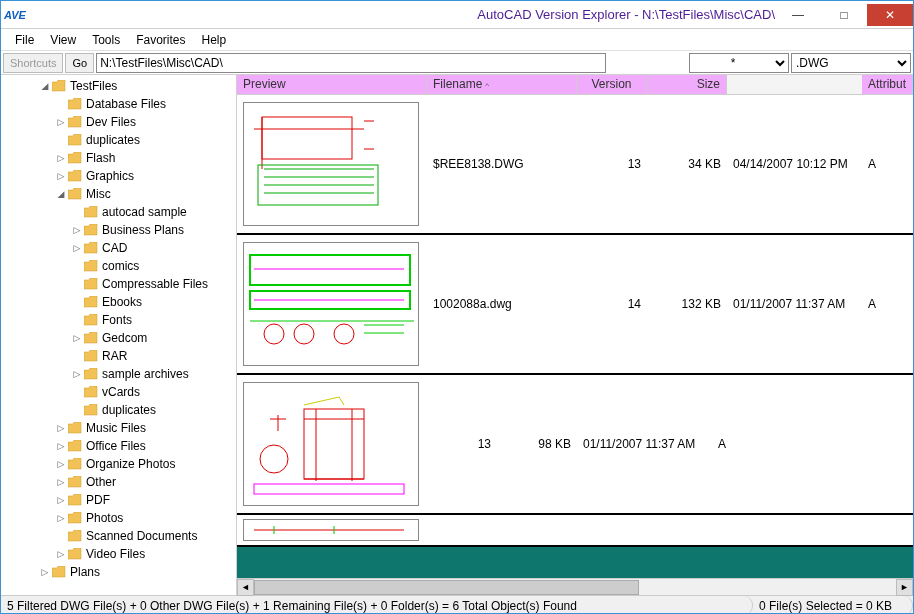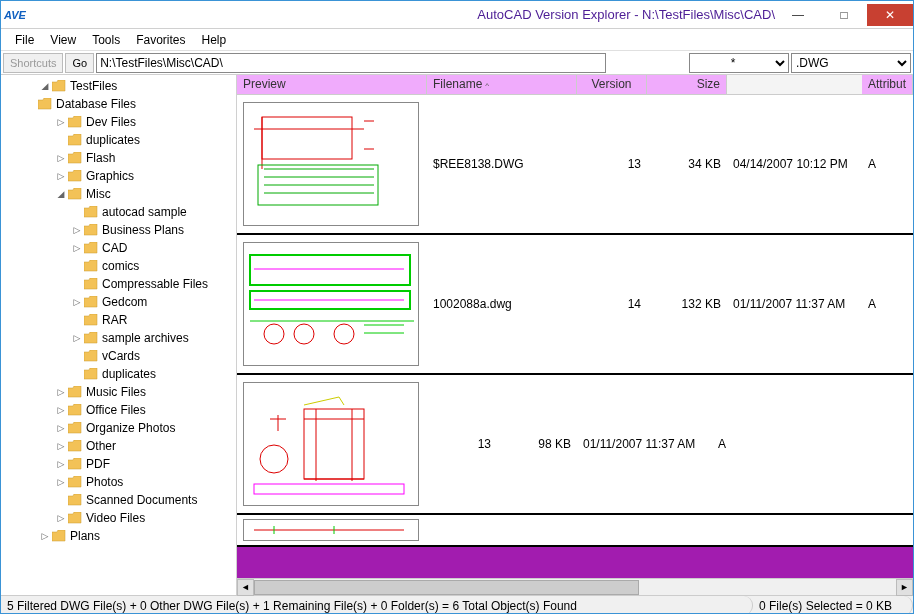--- a/index.html
+++ b/index.html
@@ -27,21 +27,21 @@
 .tree-node .label { font-size: 12px; }
 .listview { flex: 1; display: flex; flex-direction: column; background: #000; position: relative; }
 .list-header { height: 20px; background: #f4f4f4; display: flex; border-bottom: 1px solid #ccc; }
 .list-header .col { border-right: 1px solid #ccc; padding: 2px 6px; font-size: 12px; color: #333; background: #f0abfc; }
 .col-preview { width: 190px; }
 .col-filename { width: 150px; }
 .col-version { width: 70px; text-align: center; }
 .col-size { width: 80px; text-align: right; }
 .col-modified { width: 135px; margin-top: 29px; }
 .col-attr { flex: 1; }
-.list-body { flex: 1; overflow: auto; background: #a21caf; }
+.list-body { flex: 1; overflow: auto; background: #0f766e; }
 .list-row { display: flex; background: #fff; border-bottom: 2px solid #000; min-height: 140px; align-items: center; }
 .list-row .cell { padding: 4px 6px; font-size: 12px; }
 .cell-preview { width: 190px; padding: 6px; }
 .cell-preview .thumb { width: 176px; height: 124px; border: 1px solid #888; background: #fff; display: flex; align-items: center; justify-content: center; overflow: hidden; }
 .cell-filename { width: 150px; }
 .cell-version { width: 70px; text-align: right; }
 .cell-size { width: 80px; text-align: right; }
 .cell-modified { width: 135px; }
 .cell-attr { flex: 1; }
 .hscroll { height: 17px; background: #f0f0f0; display: flex; align-items: center; border-top: 1px solid #ccc; }
@@ -95,21 +95,21 @@
   <div class="tree" id="tree">
       <div class="tree-node" style="padding-left:38px">
         <span class="expander">◢</span>
         <span class="folder-ico">
           <svg class="folder" viewBox="0 0 14 12">
             <path d="M0 2 L5 2 L6 0 L13 0 L13 11 L0 11 Z" fill="#f3c257" stroke="#c89a2e" stroke-width="0.5"></path>
           </svg>
         </span>
         <span class="label">TestFiles</span>
       </div>
-      <div class="tree-node" style="padding-left:24px">
+      <div class="tree-node" style="padding-left:54px">
         <span class="expander"></span>
         <span class="folder-ico">
           <svg class="folder" viewBox="0 0 14 12">
             <path d="M0 2 L5 2 L6 0 L13 0 L13 11 L0 11 Z" fill="#f3c257" stroke="#c89a2e" stroke-width="0.5"></path>
           </svg>
         </span>
         <span class="label">Database Files</span>
       </div>
       <div class="tree-node" style="padding-left:54px">
         <span class="expander">▷</span>
@@ -193,20 +193,38 @@
         <span class="label">comics</span>
       </div>
       <div class="tree-node" style="padding-left:70px">
         <span class="expander"></span>
         <span class="folder-ico">
           <svg class="folder" viewBox="0 0 14 12">
             <path d="M0 2 L5 2 L6 0 L13 0 L13 11 L0 11 Z" fill="#f3c257" stroke="#c89a2e" stroke-width="0.5"></path>
           </svg>
         </span>
         <span class="label">Compressable Files</span>
+      </div>
+      <div class="tree-node" style="padding-left:70px">
+        <span class="expander"></span>
+        <span class="folder-ico">
+          <svg class="folder" viewBox="0 0 14 12">
+            <path d="M0 2 L5 2 L6 0 L13 0 L13 11 L0 11 Z" fill="#f3c257" stroke="#c89a2e" stroke-width="0.5"></path>
+          </svg>
+        </span>
+        <span class="label">Ebooks</span>
+      </div>
+      <div class="tree-node" style="padding-left:70px">
+        <span class="expander"></span>
+        <span class="folder-ico">
+          <svg class="folder" viewBox="0 0 14 12">
+            <path d="M0 2 L5 2 L6 0 L13 0 L13 11 L0 11 Z" fill="#f3c257" stroke="#c89a2e" stroke-width="0.5"></path>
+          </svg>
+        </span>
+        <span class="label">Fonts</span>
       </div>
       <div class="tree-node" style="padding-left:70px">
         <span class="expander">▷</span>
         <span class="folder-ico">
           <svg class="folder" viewBox="0 0 14 12">
             <path d="M0 2 L5 2 L6 0 L13 0 L13 11 L0 11 Z" fill="#f3c257" stroke="#c89a2e" stroke-width="0.5"></path>
           </svg>
         </span>
         <span class="label">Gedcom</span>
       </div>

